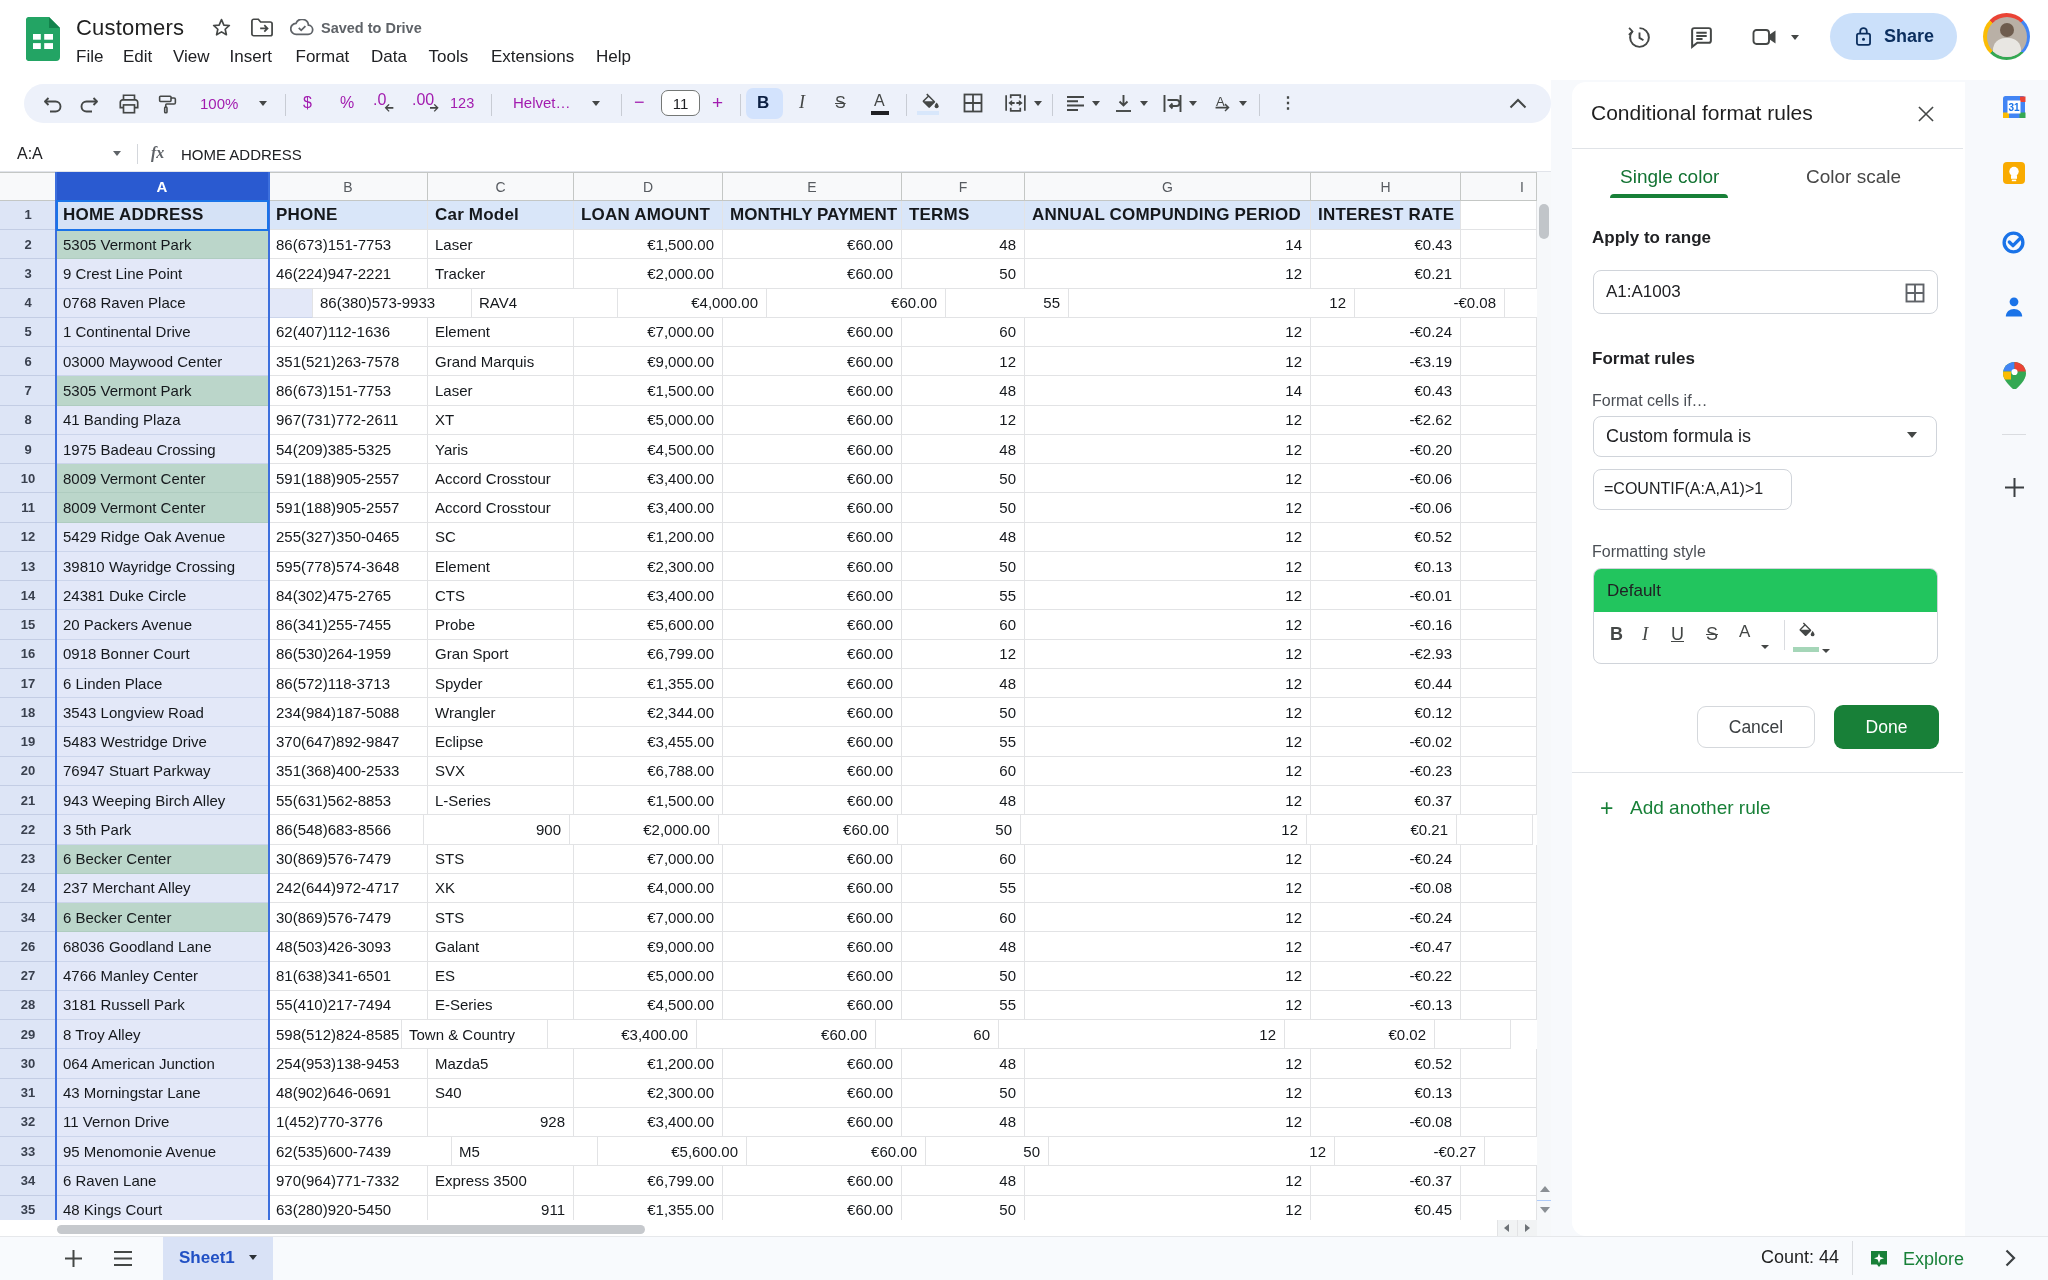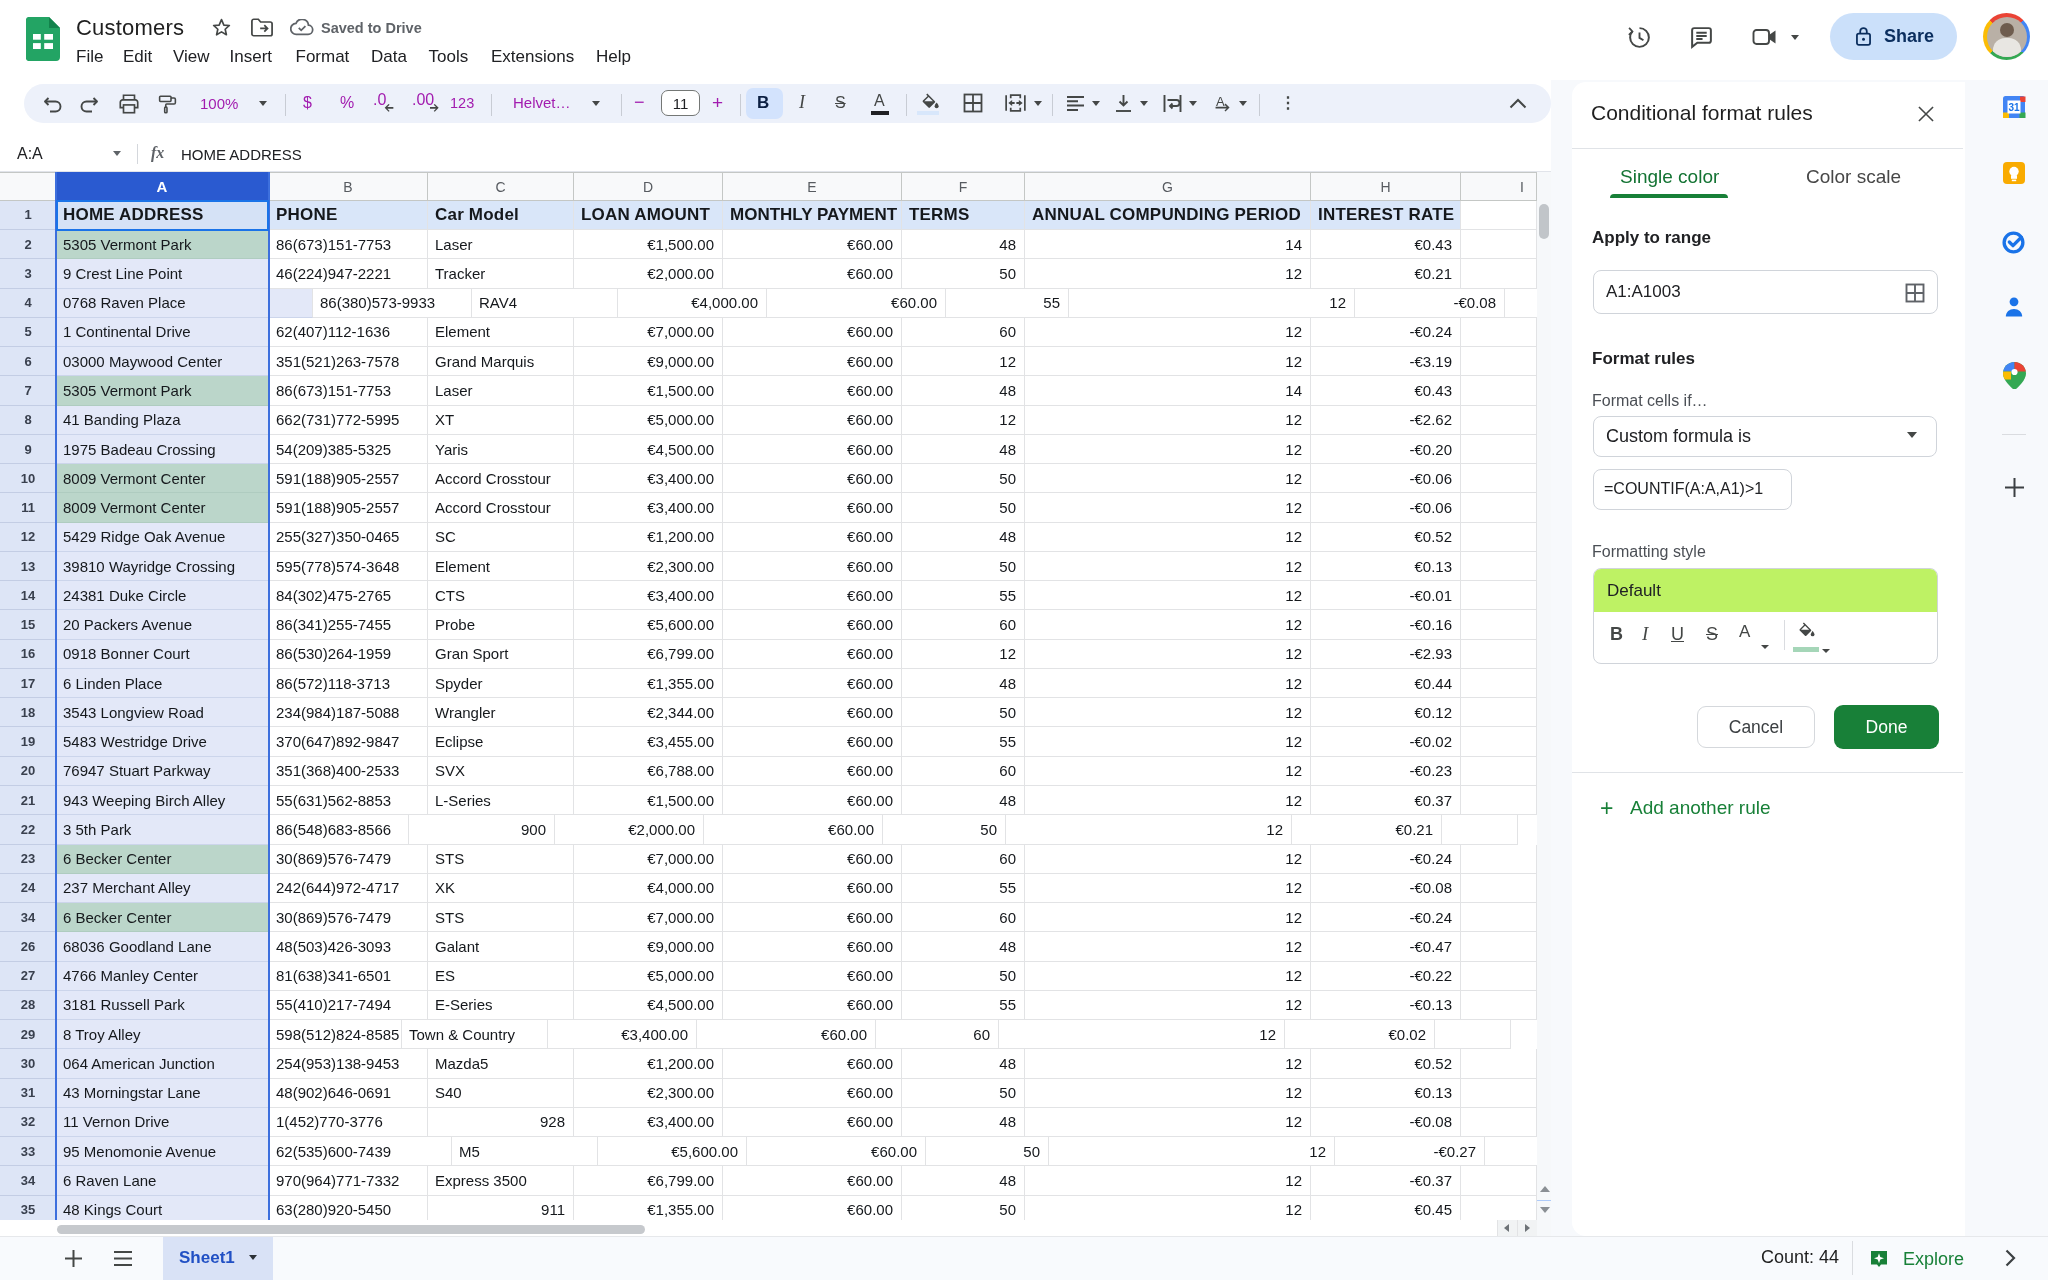--- a/index.html
+++ b/index.html
@@ -274,21 +274,21 @@
     <div class="c num" style="width:149px">€1,500.00</div>
     <div class="c num" style="width:179px">€60.00</div>
     <div class="c num" style="width:123px">48</div>
     <div class="c num" style="width:286px">14</div>
     <div class="c num" style="width:150px">€0.43</div>
     <div class="c" style="width:76px"></div>
   </div>
 <div class="grow" style="top:405.62px;height:29.26px">
     <div class="rh" style="width:56px">8</div>
     <div class="c acell" style="width:213px">41 Banding Plaza</div>
-    <div class="c" style="width:159px">662(731)772-5995</div>
+    <div class="c" style="width:159px">967(731)772-2611</div>
     <div class="c" style="width:146px">XT</div>
     <div class="c num" style="width:149px">€5,000.00</div>
     <div class="c num" style="width:179px">€60.00</div>
     <div class="c num" style="width:123px">12</div>
     <div class="c num" style="width:286px">12</div>
     <div class="c num" style="width:150px">-€2.62</div>
     <div class="c" style="width:76px"></div>
   </div>
 <div class="grow" style="top:434.88px;height:29.26px">
     <div class="rh" style="width:56px">9</div>
@@ -442,21 +442,21 @@
     <div class="c num" style="width:149px">€1,500.00</div>
     <div class="c num" style="width:179px">€60.00</div>
     <div class="c num" style="width:123px">48</div>
     <div class="c num" style="width:286px">12</div>
     <div class="c num" style="width:150px">€0.37</div>
     <div class="c" style="width:76px"></div>
   </div>
 <div class="grow" style="top:815.26px;height:29.26px">
     <div class="rh" style="width:56px">22</div>
     <div class="c acell" style="width:213px">3 5th Park</div>
-    <div class="c" style="width:140px">86(548)683-8566</div>
+    <div class="c" style="width:155px">86(548)683-8566</div>
     <div class="c num" style="width:146px">900</div>
     <div class="c num" style="width:149px">€2,000.00</div>
     <div class="c num" style="width:179px">€60.00</div>
     <div class="c num" style="width:123px">50</div>
     <div class="c num" style="width:286px">12</div>
     <div class="c num" style="width:150px">€0.21</div>
     <div class="c" style="width:76px"></div>
   </div>
 <div class="grow" style="top:844.52px;height:29.26px">
     <div class="rh" style="width:56px">23</div>
@@ -647,21 +647,21 @@
   </svg>
 <div class="plabel" style="top:349px">Format rules</div>
 <div class="pslabel" style="top:392px">Format cells if…</div>
 <div class="pbox" style="top:416px;width:344px;height:41px"></div>
 <div class="abs" style="left:1606px;top:426px;font-size:18px;color:#202124">Custom formula is</div>
 <div class="caret" style="left:1907px;top:432px;border-left-width:5.5px;border-right-width:5.5px;border-top-width:6px"></div>
 <div class="pbox" style="top:469px;width:199px;height:41px"></div>
 <div class="abs" style="left:1604px;top:480px;font-size:16px;color:#202124">=COUNTIF(A:A,A1)&gt;1</div>
 <div class="pslabel" style="top:543px">Formatting style</div>
 <div class="pbox" style="top:568px;width:345px;height:96px;overflow:hidden">
-    <div style="height:43px;background:#bef264;display:flex;align-items:center;padding-left:13px;font-size:17px;color:#202124">Default</div>
+    <div style="height:43px;background:#22c55e;display:flex;align-items:center;padding-left:13px;font-size:17px;color:#202124">Default</div>
   </div>
 <div class="abs" style="left:1610px;top:624px;font-size:18px;color:#444746;font-weight:700">B</div>
 <div class="abs" style="left:1642px;top:623px;font-size:19px;color:#444746;font-style:italic;font-family:'Liberation Serif',serif">I</div>
 <div class="abs" style="left:1671px;top:624px;font-size:18px;color:#444746;text-decoration:underline">U</div>
 <div class="abs" style="left:1706px;top:624px;font-size:18px;color:#444746;text-decoration:line-through">S</div>
 <div class="abs" style="left:1739px;top:622px;font-size:17px;color:#444746">A</div>
 <div class="caret" style="left:1761px;top:645px;border-left-width:4px;border-right-width:4px;border-top-width:4.5px"></div>
 <div class="abs" style="left:1784px;top:620px;width:1px;height:30px;background:#dadce0"></div>
 <svg class="abs" style="left:1795px;top:622px" width="20" height="16" viewBox="0 0 21 17" fill="#444746">
     <path d="M9.3.6l7.6 7.6a1 1 0 0 1 0 1.4l-5 5a1 1 0 0 1-1.4 0L4.9 9a1 1 0 0 1 0-1.4L9.6 2.9 8.2 1.7zM6.3 8.2h8.6L10.6 3.9z" fill-rule="evenodd"></path>

